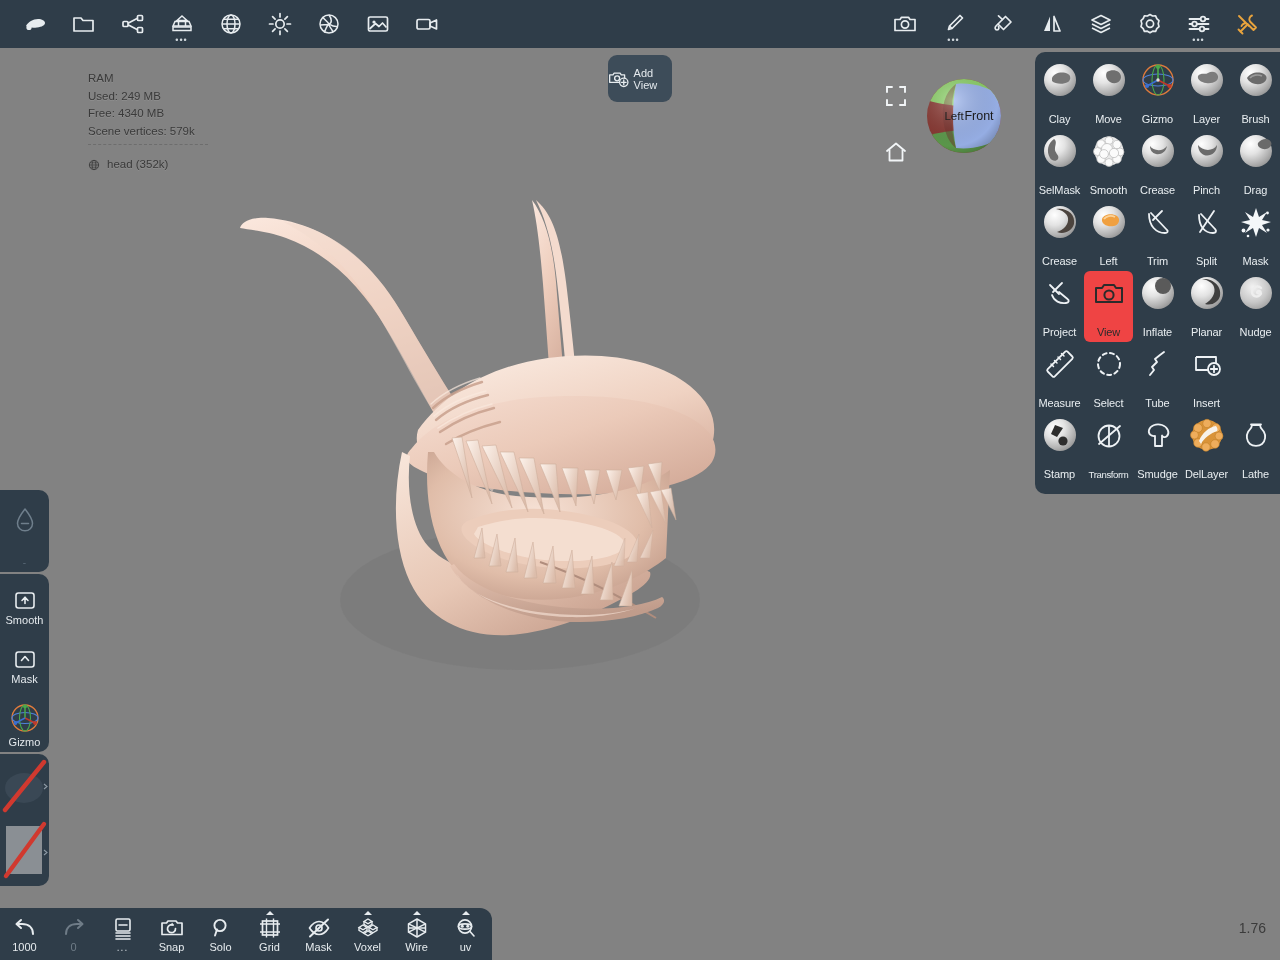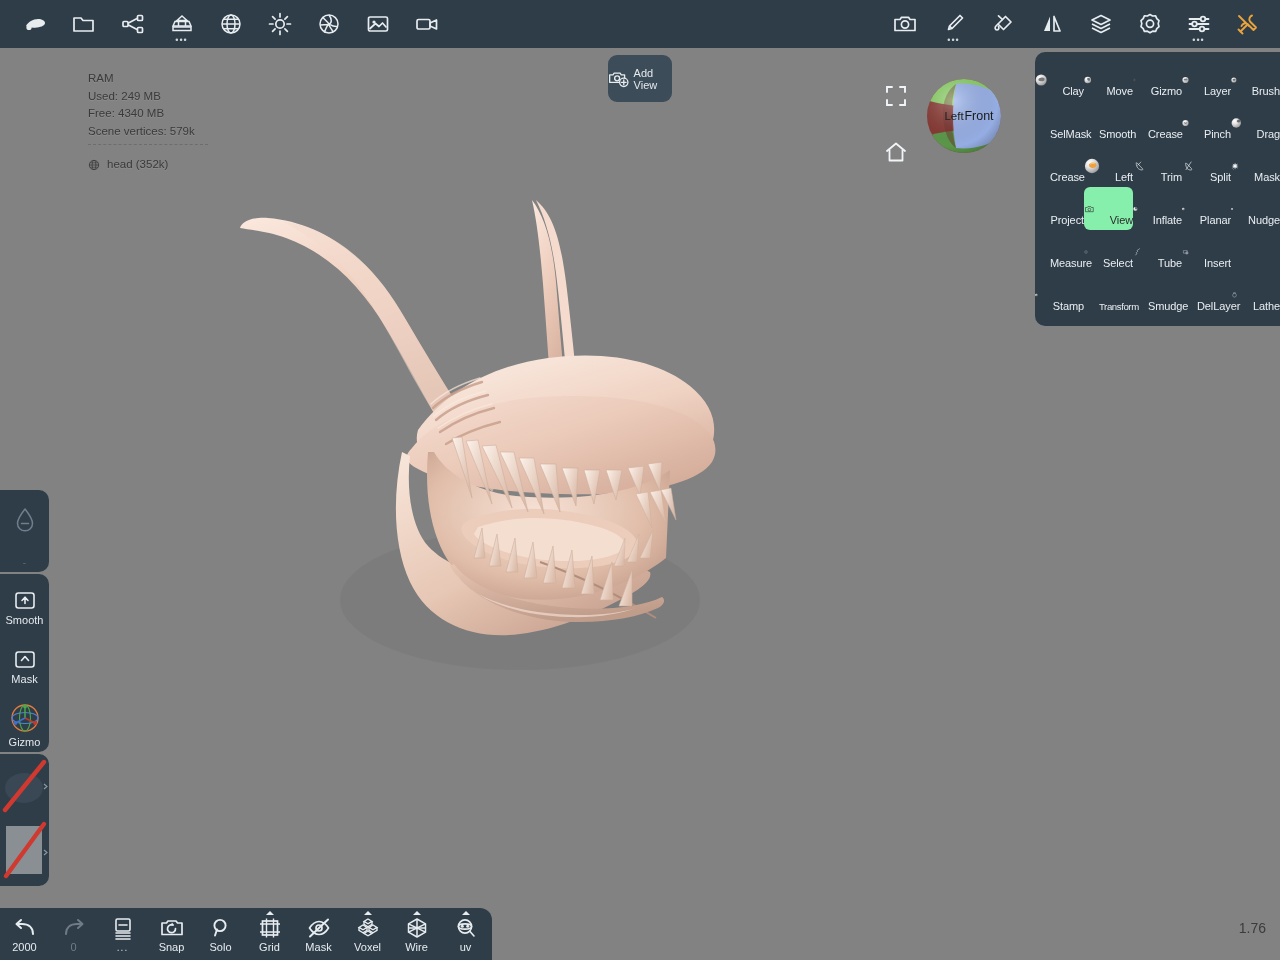--- a/index.html
+++ b/index.html
@@ -111,24 +111,24 @@
 
   
   #palette {
     position:absolute; left:1035px; top:52px; width:245px;
     background:#2f3d49; border-radius:10px 0 0 10px;
     padding:6px 0 10px 0; z-index:45;
   }
   .pal-row { display:flex; }
   .pal-cell {
     width:49px; padding:4px 0 3px 0;
-    display:flex; flex-direction:row; align-items:flex-end; gap:15px;
+    display:flex; flex-direction:column; align-items:center; gap:15px;
     cursor:pointer; border-radius:6px;
   }
-  .pal-cell.active { background:#86efac; }
+  .pal-cell.active { background:#ef4444; }
   .pal-cell .lbl {
     font-size:11px; color:#e9eef1; line-height:13px; white-space:nowrap;
     letter-spacing:-0.1px;
   }
   .pal-cell.active .lbl { color:#2b2b2b; }
   .pal-cell .lbl.tight { font-size:9.6px; letter-spacing:-0.4px; }
   .pal-ico { width:36px; height:36px; display:block; }
 </style>
 </head>
 <body>
@@ -542,21 +542,21 @@
   </div>
 </div>
 
 <div id="bottombar">
 
   <div class="bb-btn">
     <svg width="26" height="24" viewBox="0 0 26 24" fill="none" stroke="#e7ecef" stroke-width="2">
       <path d="M21 18 C21 11.5 16.5 8 10 8 H5" stroke-linecap="round"></path>
       <path d="M9 4 L4.5 8 L9 12" stroke-linecap="round" stroke-linejoin="round"></path>
     </svg>
-    <span class="lbl">2000</span>
+    <span class="lbl">1000</span>
   </div>
 
   <div class="bb-btn dim">
     <svg width="26" height="24" viewBox="0 0 26 24" fill="none" stroke="#6f7c87" stroke-width="2">
       <path d="M5 18 C5 11.5 9.5 8 16 8 H21" stroke-linecap="round"></path>
       <path d="M17 4 L21.5 8 L17 12" stroke-linecap="round" stroke-linejoin="round"></path>
     </svg>
     <span class="lbl">0</span>
   </div>
 

